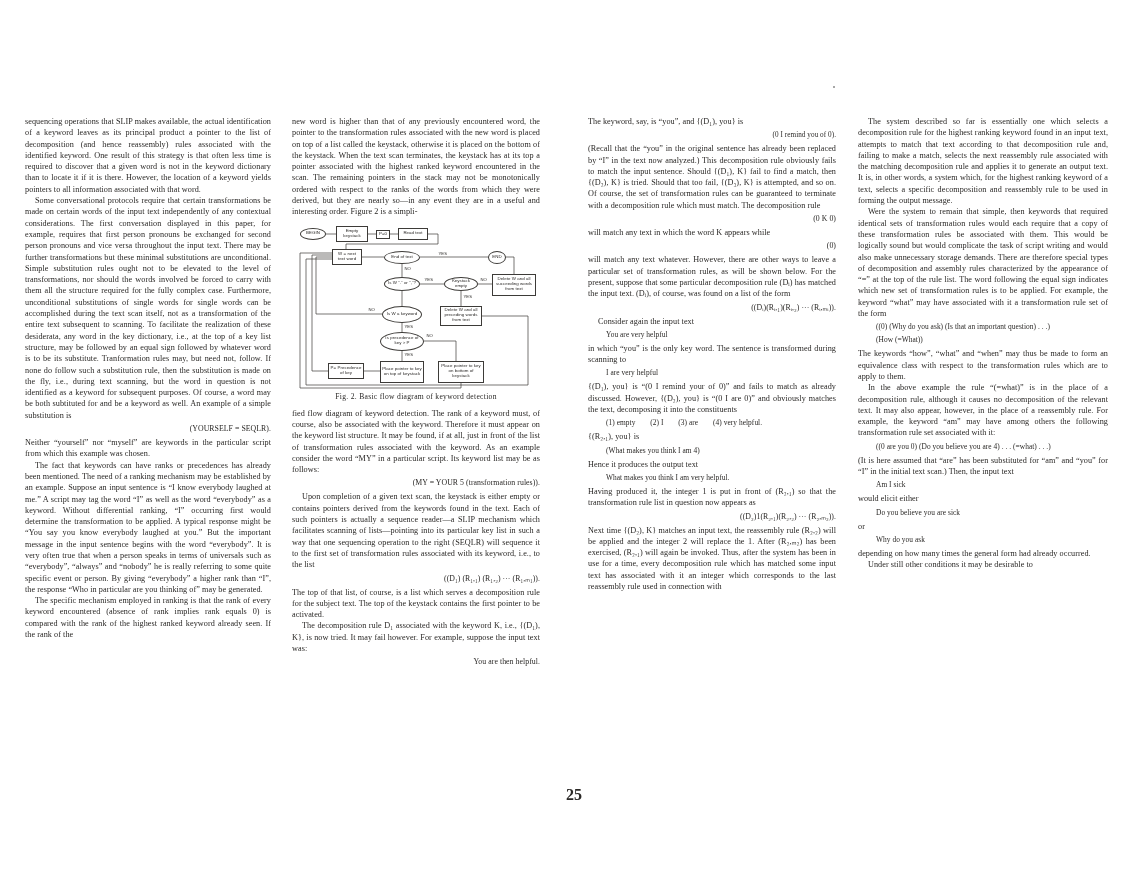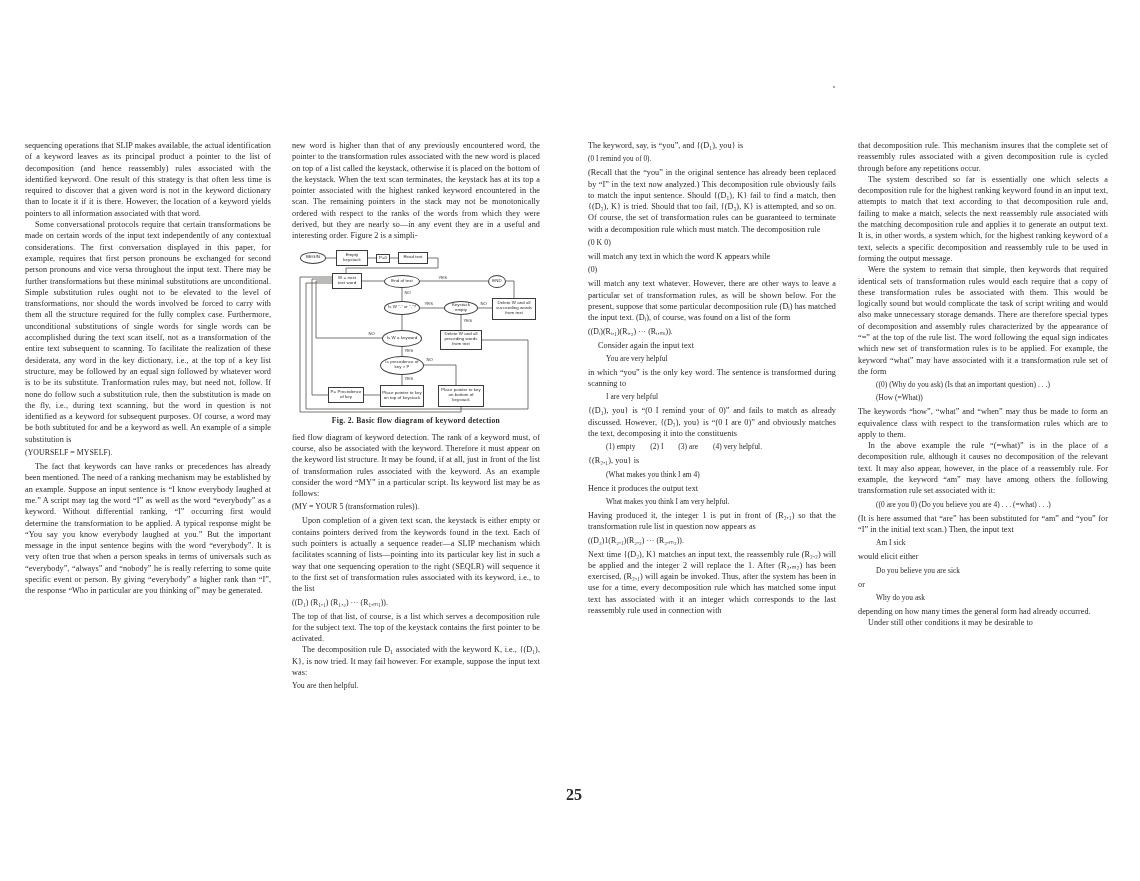--- a/index.html
+++ b/index.html
@@ -1,54 +1,56 @@
 <!DOCTYPE html>
 <html><head>
 <meta charset="utf-8">
 <style>
   html,body{margin:0;padding:0;}
   body{
     width:1140px;height:881px;position:relative;background:#ffffff;
     font-family:"Liberation Serif", serif;color:#2a2826;overflow:hidden;
   }
-  .col{position:absolute;top:140px;text-align:justify;font-size:8.2px;line-height:11.3px;letter-spacing:0.05px;}
+  .col{position:absolute;top:116px;text-align:justify;font-size:8.2px;line-height:11.3px;letter-spacing:0.05px;}
   #col1{left:25px;width:246px;}
   #col2{left:292px;width:248px;}
   #col3{left:588px;width:248px;}
   #col4{left:858px;width:250px;}
   .p{margin:0;}
   .p.ind{text-indent:10px;}
-  .fm{text-align:left;margin:3px 0;font-size:7.8px;line-height:10px;}
+  .fm{text-align:right;margin:3px 0;font-size:7.8px;line-height:10px;}
   .fm.sm{font-size:7.2px;}
   .ex{margin:3px 0 3px 18px;font-size:7.4px;line-height:10px;text-align:left;}
   .ex.flush{}
   .figure-wrap{position:relative;height:168px;margin:4px 0 1px;}
   .flines{position:absolute;left:0;top:0;}
   .fnode{
     position:absolute;border:0.8px solid #3d3b38;background:#fff;box-sizing:border-box;
     font-family:"Liberation Sans", sans-serif;font-size:4.4px;line-height:1.12;color:#2a2826;
     display:flex;align-items:center;justify-content:center;text-align:center;padding:1px;overflow:hidden;
   }
   .fnode.oval{border-radius:50%;}
   .flabel{
     position:absolute;font-family:"Liberation Sans", sans-serif;font-size:4.2px;line-height:1;
     color:#2a2826;background:#fff;padding:0 0.5px;
   }
-  .fcaption{text-align:center;font-size:7.6px;line-height:10px;margin:2px 0 6px;letter-spacing:0.3px;font-weight:bold;}
+  .fcaption{text-align:center;font-size:7.6px;line-height:10px;margin:2px 0 6px;letter-spacing:0.3px;}
   #pageno{position:absolute;left:566px;top:786px;font-size:16px;font-weight:bold;}
   .speck{position:absolute;left:833px;top:86px;width:2px;height:2px;background:#8a8a8a;border-radius:50%;}
 </style>
 </head>
 <body>
 
 <div class="col" id="col1">
   <p class="p">sequencing operations that SLIP makes available, the actual identification of a keyword leaves as its principal product a pointer to the list of decomposition (and hence reassembly) rules associated with the identified keyword. One result of this strategy is that often less time is required to discover that a given word is not in the keyword dictionary than to locate it if it is there. However, the location of a keyword yields pointers to all information associated with that word.</p>
   <p class="p ind">Some conversational protocols require that certain transformations be made on certain words of the input text independently of any contextual considerations. The first conversation displayed in this paper, for example, requires that first person pronouns be exchanged for second person pronouns and vice versa throughout the input text. There may be further transformations but these minimal substitutions are unconditional. Simple substitution rules ought not to be elevated to the level of transformations, nor should the words involved be forced to carry with them all the structure required for the fully complex case. Furthermore, unconditional substitutions of single words for single words can be accomplished during the text scan itself, not as a transformation of the entire text subsequent to scanning. To facilitate the realization of these desiderata, any word in the key dictionary, i.e., at the top of a key list structure, may be followed by an equal sign followed by whatever word is to be its substitute. Tranformation rules may, but need not, follow. If none do follow such a substitution rule, then the substitution is made on the fly, i.e., during text scanning, but the word in question is not identified as a keyword for subsequent purposes. Of course, a word may be both subtituted for and be a keyword as well. An example of a simple substitution is</p>
-  <p class="fm">(YOURSELF = MYSELF).</p>
+  <p class="fm">(YOURSELF = SEQLR).</p>
+  <p class="p">Neither “yourself” nor “myself” are keywords in the particular script from which this example was chosen.</p>
   <p class="p ind">The fact that keywords can have ranks or precedences has already been mentioned. The need of a ranking mechanism may be established by an example. Suppose an input sentence is “I know everybody laughed at me.” A script may tag the word “I” as well as the word “everybody” as a keyword. Without differential ranking, “I” occurring first would determine the transformation to be applied. A typical response might be “You say you know everybody laughed at you.” But the important message in the input sentence begins with the word “everybody”. It is very often true that when a person speaks in terms of universals such as “everybody”, “always” and “nobody” he is really referring to some quite specific event or person. By giving “everybody” a higher rank than “I”, the response “Who in particular are you thinking of” may be generated.</p>
+  <p class="p ind">The specific mechanism employed in ranking is that the rank of every keyword encountered (absence of rank implies rank equals 0) is compared with the rank of the highest ranked keyword already seen. If the rank of the</p>
 </div>
 
 <div class="col" id="col2">
   <p class="p">new word is higher than that of any previously encountered word, the pointer to the transformation rules associated with the new word is placed on top of a list called the keystack, otherwise it is placed on the bottom of the keystack. When the text scan terminates, the keystack has at its top a pointer associated with the highest ranked keyword encountered in the scan. The remaining pointers in the stack may not be monotonically ordered with respect to the ranks of the words from which they were derived, but they are nearly so—in any event they are in a useful and interesting order. Figure 2 is a simpli-</p>
 
   <div class="figure-wrap">
     <svg class="flines" width="248" height="168" viewBox="0 0 248 168">
       <g stroke="#3d3b38" stroke-width="0.7" fill="none">
         <polyline points="34,12 44,12"></polyline>
         <polyline points="76,12 84,12"></polyline>
@@ -129,21 +131,20 @@
   <p class="p">{(R₂,₁), you} is</p>
   <p class="ex">(What makes you think I am 4)</p>
   <p class="p">Hence it produces the output text</p>
   <p class="ex">What makes you think I am very helpful.</p>
   <p class="p">Having produced it, the integer 1 is put in front of (R₂,₁) so that the transformation rule list in question now appears as</p>
   <p class="fm">((D₂)1(R₂,₁)(R₂,₂) ··· (R₂,ₘ₂)).</p>
   <p class="p">Next time {(D₂), K} matches an input text, the reassembly rule (R₂,₂) will be applied and the integer 2 will replace the 1. After (R₂,ₘ₂) has been exercised, (R₂,₁) will again be invoked. Thus, after the system has been in use for a time, every decomposition rule which has matched some input text has associated with it an integer which corresponds to the last reassembly rule used in connection with</p>
 </div>
 
 <div class="col" id="col4">
-  <p class="p">that decomposition rule. This mechanism insures that the complete set of reassembly rules associated with a given decomposition rule is cycled through before any repetitions occur.</p>
   <p class="p ind">The system described so far is essentially one which selects a decomposition rule for the highest ranking keyword found in an input text, attempts to match that text according to that decomposition rule and, failing to make a match, selects the next reassembly rule associated with the matching decomposition rule and applies it to generate an output text. It is, in other words, a system which, for the highest ranking keyword of a text, selects a specific decomposition and reassembly rule to be used in forming the output message.</p>
   <p class="p ind">Were the system to remain that simple, then keywords that required identical sets of transformation rules would each require that a copy of these transformation rules be associated with them. This would be logically sound but would complicate the task of script writing and would also make unnecessary storage demands. There are therefore special types of decomposition and assembly rules characterized by the appearance of “=” at the top of the rule list. The word following the equal sign indicates which new set of transformation rules is to be applied. For example, the keyword “what” may have associated with it a transformation rule set of the form</p>
   <p class="ex flush">((0) (Why do you ask) (Is that an important question) . . .)</p>
   <p class="ex">(How (=What))</p>
   <p class="p">The keywords “how”, “what” and “when” may thus be made to form an equivalence class with respect to the transformation rules which are to apply to them.</p>
   <p class="p ind">In the above example the rule “(=what)” is in the place of a decomposition rule, although it causes no decomposition of the relevant text. It may also appear, however, in the place of a reassembly rule. For example, the keyword “am” may have among others the following transformation rule set associated with it:</p>
   <p class="ex flush">((0 are you 0) (Do you believe you are 4) . . . (=what) . . .)</p>
   <p class="p">(It is here assumed that “are” has been substituted for “am” and “you” for “I” in the initial text scan.) Then, the input text</p>
   <p class="ex">Am I sick</p>
   <p class="p">would elicit either</p>

